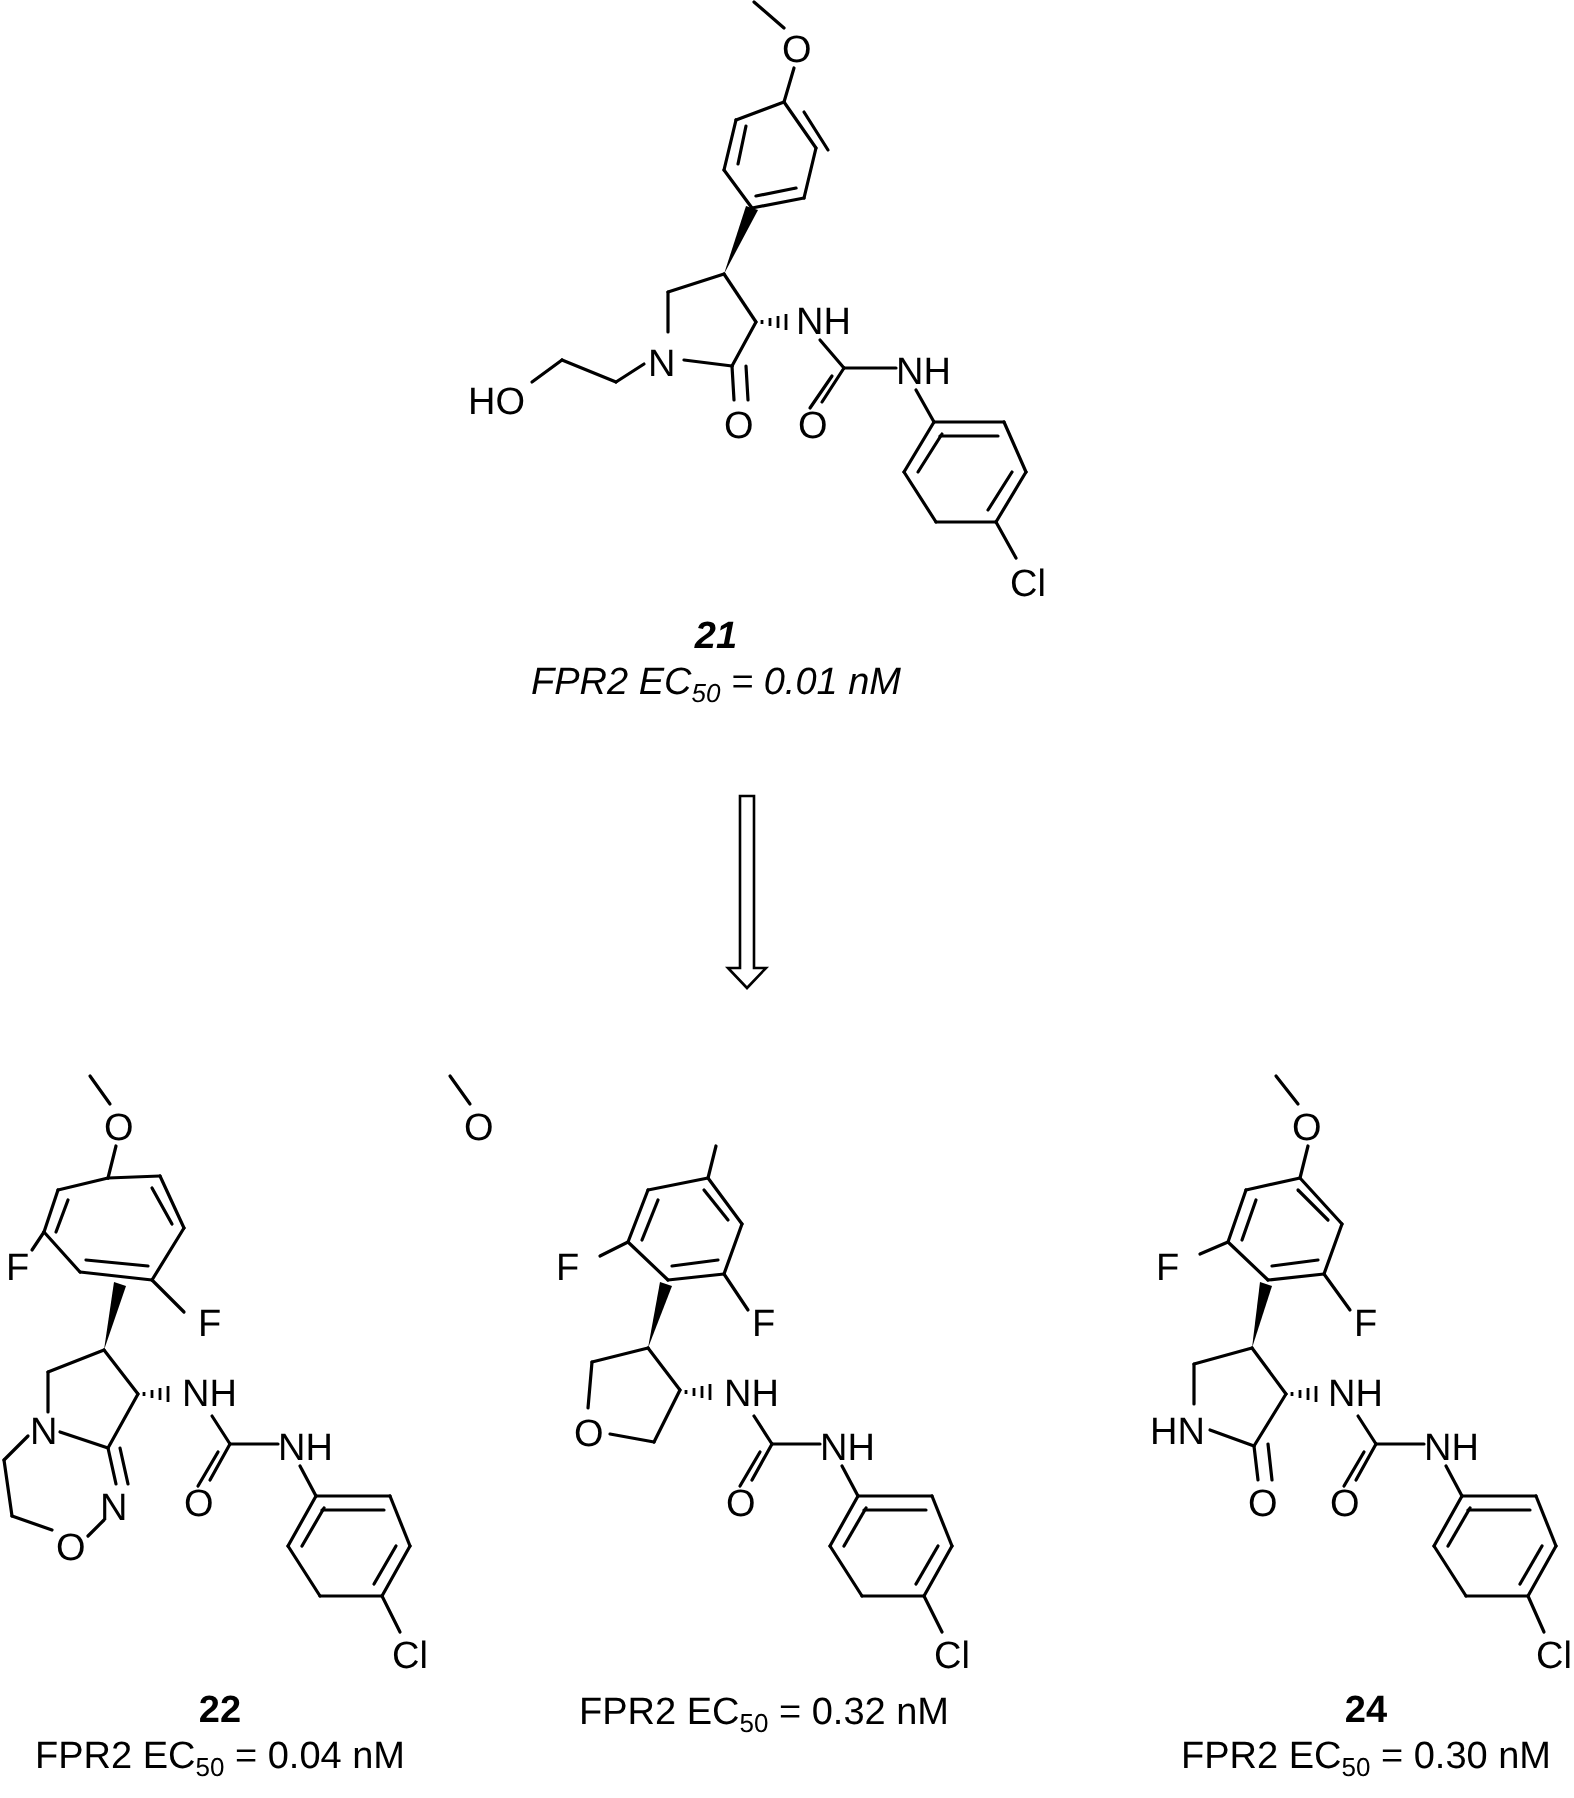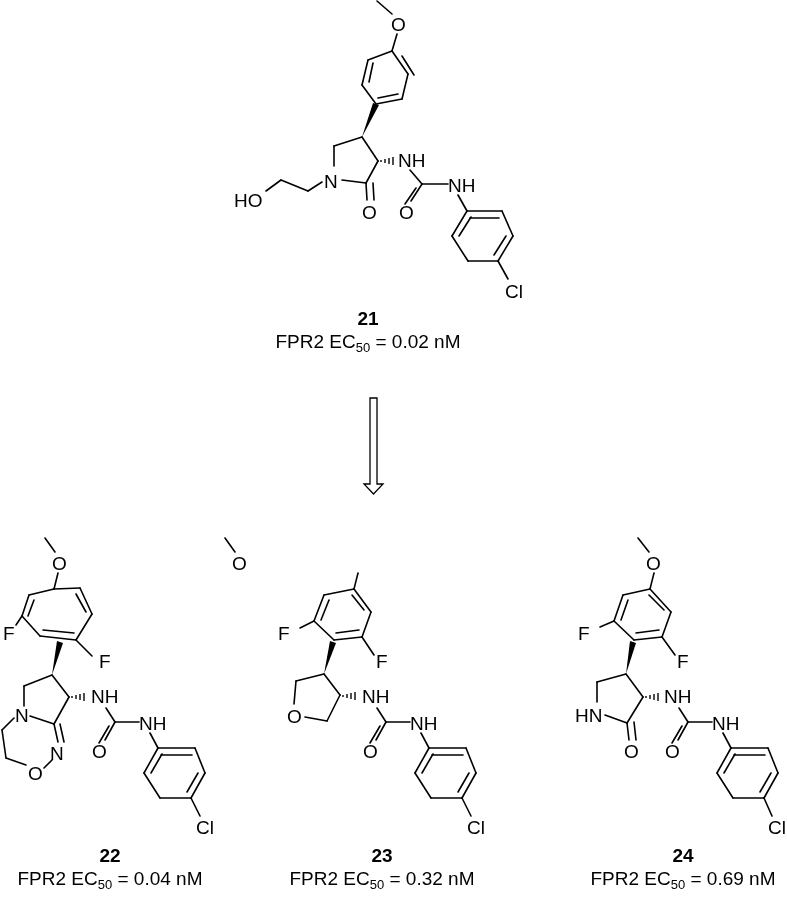--- a/index.html
+++ b/index.html
@@ -253,31 +253,30 @@
     <line class="bond" x1="771" y1="773" x2="760" y2="792"></line>
     <line class="bond" x1="764" y1="798" x2="733" y2="798"></line>
     <line class="bond" x1="733" y1="798" x2="717" y2="773"></line>
     <line class="bond" x1="717" y1="773" x2="731" y2="748"></line>
     <line class="bond" x1="724" y1="773" x2="735" y2="754"></line>
     <line class="bond" x1="764" y1="798" x2="772" y2="816"></line>
     <text class="atom" x="768" y="834">Cl</text>
   </g>
 </svg>
 
-<div class="label-block" style="left:248px;top:308px;">
+<div class="label-block" style="left:238px;top:308px;font-style:italic;">
   <div class="cmpd-id">21</div>
-  <div class="cmpd-act"><span>FPR2</span> <span>EC</span><sub>50</sub> <span>= 0.02 nM</span></div>
+  <div class="cmpd-act"><span>FPR2</span> <span>EC</span><sub>50</sub> <span>= 0.01 nM</span></div>
 </div>
 
 <div class="label-block" style="left:-10px;top:845px;">
   <div class="cmpd-id">22</div>
   <div class="cmpd-act"><span>FPR2</span> <span>EC</span><sub>50</sub> <span>= 0.04 nM</span></div>
 </div>
 
 <div class="label-block" style="left:262px;top:845px;">
-  <div class="cmpd-id">23</div>
   <div class="cmpd-act"><span>FPR2</span> <span>EC</span><sub>50</sub> <span>= 0.32 nM</span></div>
 </div>
 
 <div class="label-block" style="left:563px;top:845px;">
   <div class="cmpd-id">24</div>
-  <div class="cmpd-act"><span>FPR2</span> <span>EC</span><sub>50</sub> <span>= 0.69 nM</span></div>
+  <div class="cmpd-act"><span>FPR2</span> <span>EC</span><sub>50</sub> <span>= 0.30 nM</span></div>
 </div>
 
 </body></html>

